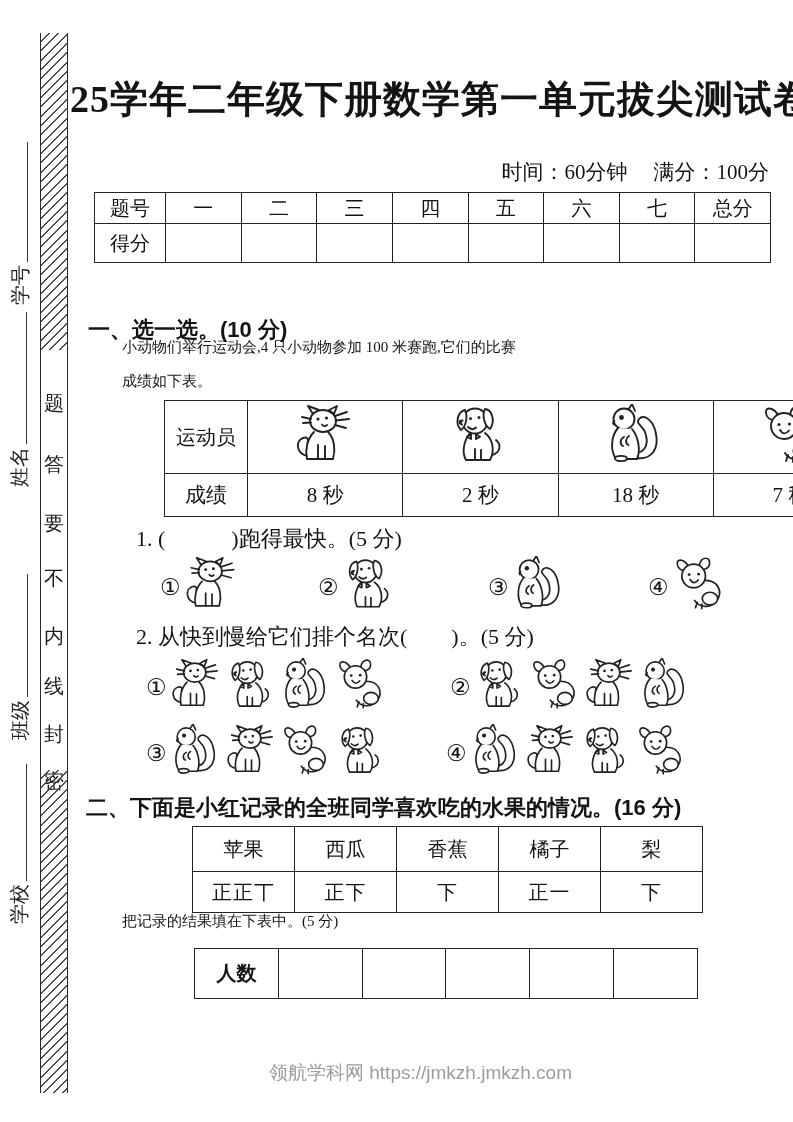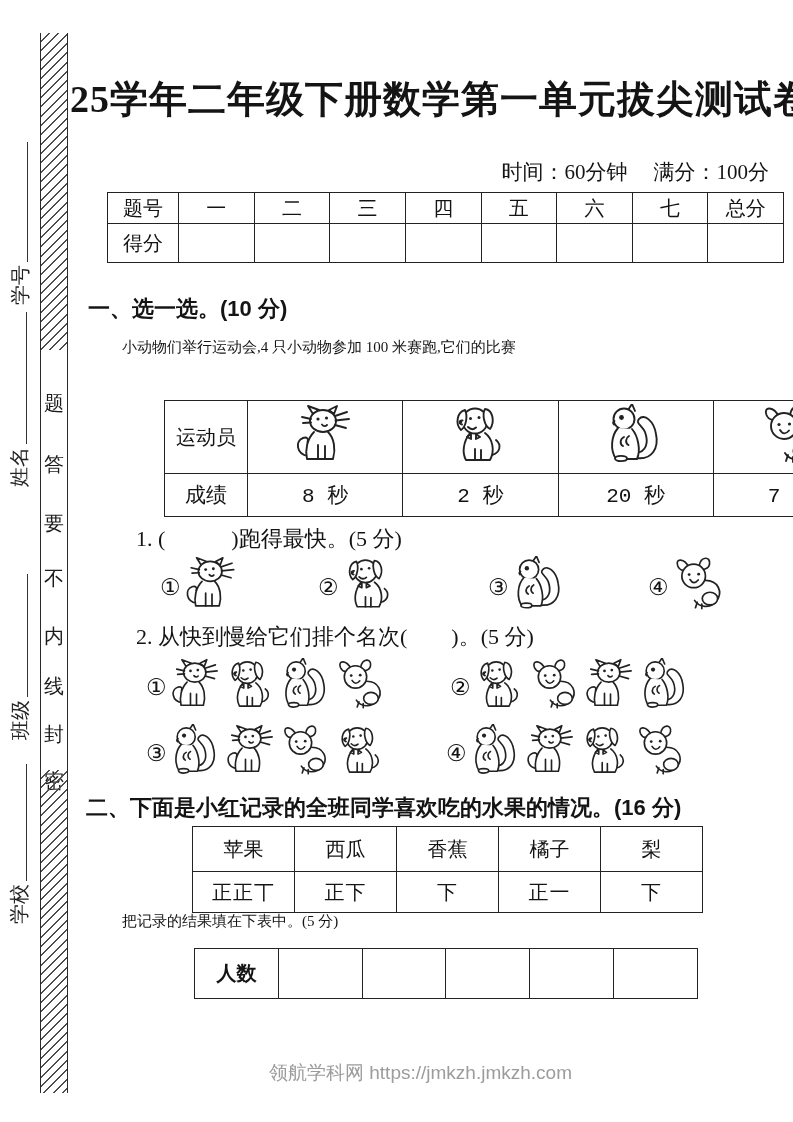--- a/index.html
+++ b/index.html
@@ -20,26 +20,26 @@
   .side-label .line{flex:1;border-bottom:1.5px solid #333;margin:0 2px 4px 3px;}
   
   .title{position:absolute;left:70px;top:74px;width:702px;text-align:center;
     font-size:38px;font-weight:700;letter-spacing:1px;white-space:nowrap;}
   .meta{position:absolute;top:158px;right:24px;font-size:21px;}
   .meta span{margin-left:26px;}
   
   table{border-collapse:collapse;position:absolute;table-layout:fixed;}
   td{border:1.7px solid #232323;text-align:center;vertical-align:middle;
      font-size:20px;padding:0;overflow:hidden;}
-  .score-table{left:107px;top:192px;width:677px;}
+  .score-table{left:94px;top:192px;width:677px;}
   .score-table .r1 td{height:30px;}
   .score-table .r2 td{height:38px;}
   .animals-table{left:164px;top:400px;width:705px;}
   .animals-table .r1 td{height:72px;}
-  .animals-table .r2 td{height:42px;font-size:21px;font-family:Liberation Mono, monospace;}
+  .animals-table .r2 td{height:42px;font-size:21px;}
   .tally-table{left:192px;top:826px;width:511px;}
   .tally-table .r1 td{height:44px;}
   .tally-table .r2 td{height:40px;letter-spacing:1px;}
   .result-table{left:194px;top:948px;width:504px;}
   .result-table .r1 td{height:46px;}
   .result-table .r2 td{height:49px;font-weight:bold;}
   
   .h-bold{position:absolute;font-weight:700;font-size:22px;
     font-family:"Liberation Sans","DejaVu Sans",sans-serif;white-space:nowrap;}
   .body-text{position:absolute;font-size:15px;white-space:pre;}
@@ -165,22 +165,23 @@
       <td></td>
       <td></td>
       <td></td>
       <td></td>
       <td></td>
       <td></td>
     </tr>
   </tbody>
     </table>
 
-  <div class="h-bold" style="left:88px;top:294px;">一、选一选。(10 分)</div>
+  <div class="h-bold" style="left:88px;top:315px;">一、选一选。(10 分)</div>
   <div class="body-text" style="left:122px;top:338px;">小动物们举行运动会,4 只小动物参加 100 米赛跑,它们的比赛</div>
+  <div class="body-text" style="left:122px;top:372px;">成绩如下表。</div>
 
   <table class="animals-table">
     <tbody>
         <tr class="r1">
       <td style="width:82px;">运动员</td>
       <td><svg class="animal" viewBox="0 0 64 64">
               <use href="#a-cat"></use>
             </svg></td>
       <td><svg class="animal" viewBox="0 0 64 64">
               <use href="#a-dog"></use>
@@ -189,21 +190,21 @@
               <use href="#a-squirrel"></use>
             </svg></td>
       <td><svg class="animal" viewBox="0 0 64 64">
               <use href="#a-rabbit"></use>
             </svg></td>
     </tr>
     <tr class="r2">
       <td>成绩</td>
       <td>8 秒</td>
       <td>2 秒</td>
-      <td>20 秒</td>
+      <td>18 秒</td>
       <td>7 秒</td>
     </tr>
   </tbody>
     </table>
 
   <div class="q-text" style="left:112px;top:524px;">1. (　　　)跑得最快。(5 分)</div>
 
   <div class="opt" style="left:160px;top:556px;">
     <span class="circ">①</span>
     <span><svg class="animal" viewBox="0 0 64 64">

